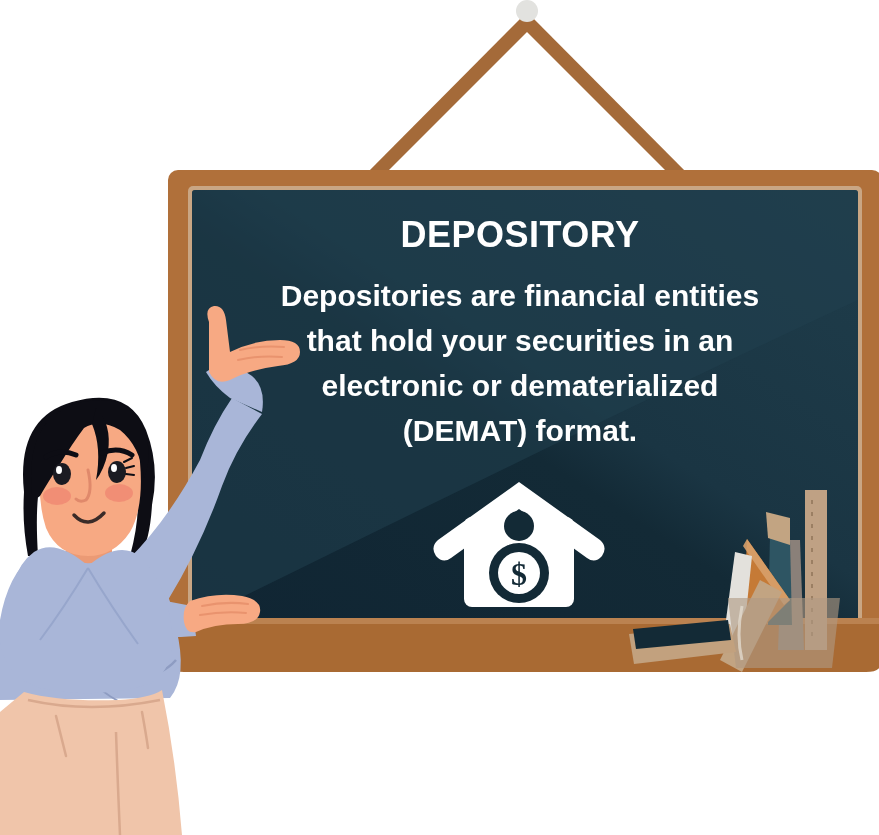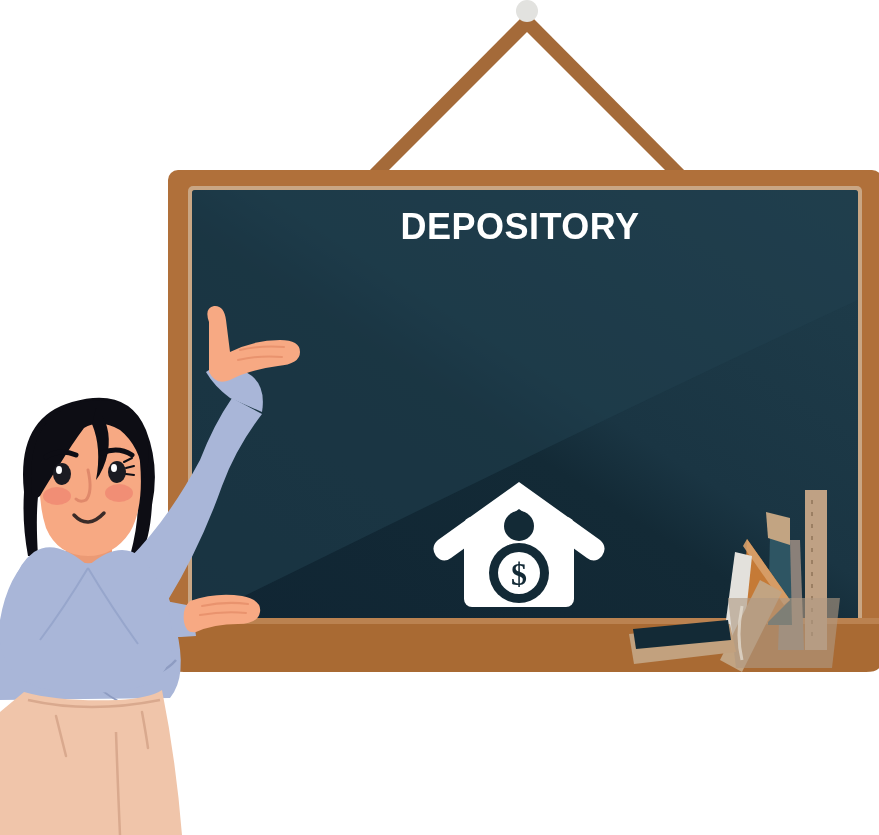--- a/index.html
+++ b/index.html
@@ -21,21 +21,21 @@
     position: absolute;
     left: 0;
     top: 0;
     width: 879px;
     height: 835px;
   }
   
   #board-text {
     position: absolute;
     left: 250px;
-    top: 205px;
+    top: 213px;
     width: 540px;
     text-align: center;
     color: #ffffff;
     pointer-events: none;
   }
   #board-title {
     font-size: 36px;
     font-weight: bold;
     letter-spacing: 0.5px;
     line-height: 44px;
@@ -222,15 +222,16 @@
                  Q166 580 172 630 Q176 668 150 684 Q96 700 40 688 Q4 676 0 640 Z" fill="#a9b6d8"></path>
         <path d="M88 568 Q64 608 40 640" stroke="#97a6cc" stroke-width="2" fill="none"></path>
         <path d="M88 568 Q112 608 138 644" stroke="#97a6cc" stroke-width="2" fill="none"></path>
       </g>
 
     </g>
   </svg>
 
   <div id="board-text">
     <h1 id="board-title">DEPOSITORY</h1>
+    <p id="board-body">Depositories are financial entities that hold your securities in an electronic or dematerialized (DEMAT) format.</p>
   </div>
 
 </div>
 
 </body></html>

